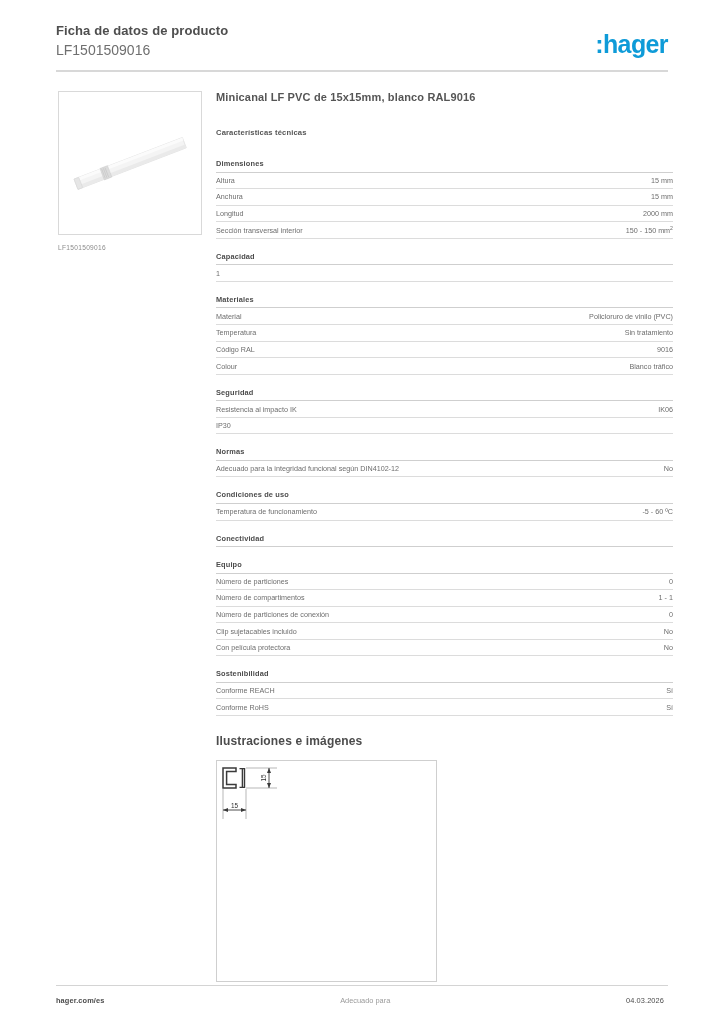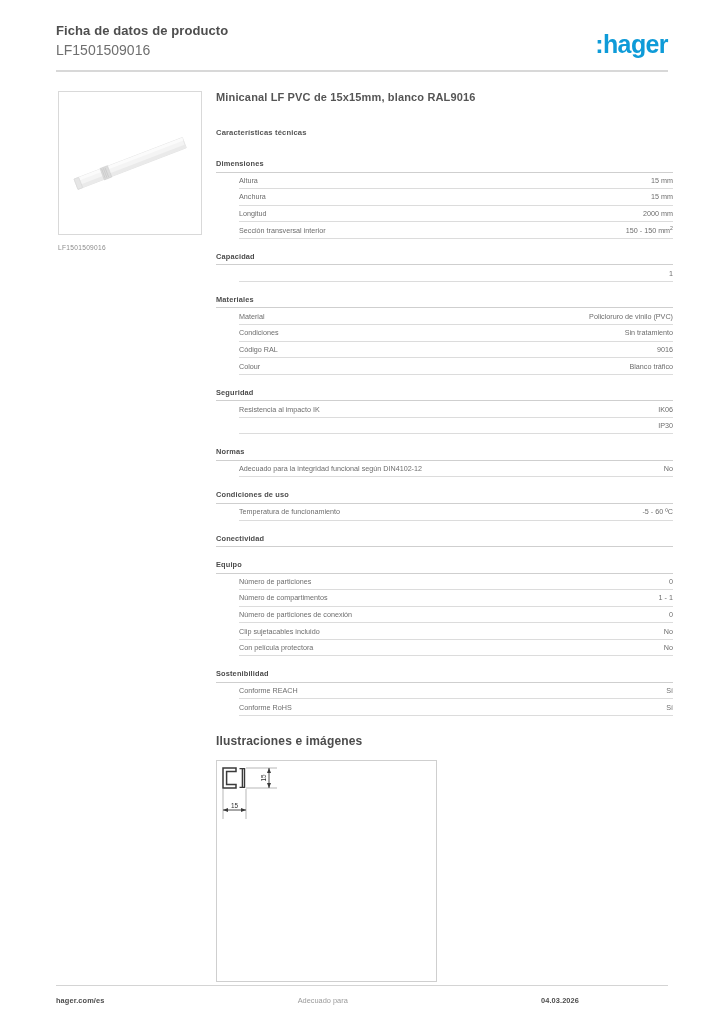--- a/index.html
+++ b/index.html
@@ -118,28 +118,27 @@
   .group-title {
     font-size: 7.4px;
     font-weight: bold;
     color: #4c4c4c;
     letter-spacing: 0.15px;
     padding-bottom: 3.5px;
     border-bottom: 1px solid #cfcfcf;
   }
   .spec-row {
     display: flex;
-    justify-content: flex-end;
+    justify-content: flex-start;
     align-items: baseline;
     border-bottom: 1px solid #dcdcdc;
     padding: 3.4px 0 3.2px 0;
     font-size: 7.2px;
     line-height: 9px;
     color: #6d6d6d;
-    margin-left: 23px;
   }
   .spec-label {
     flex: 1 1 auto;
     padding-right: 12px;
     white-space: nowrap;
     overflow: hidden;
   }
   .spec-value {
     flex: 0 0 auto;
     text-align: right;
@@ -178,40 +177,40 @@
     left: 56px;
     top: 985px;
     width: 612px;
     height: 1px;
     background: #d4d4d4;
   }
   .footer {
     position: absolute;
     left: 56px;
     top: 996px;
-    width: 523px;
+    width: 608px;
     display: flex;
     align-items: flex-end;
     font-size: 7.4px;
   }
   .footer-left {
     flex: 0 0 auto;
     font-weight: bold;
     color: #4c4c4c;
     letter-spacing: 0.1px;
   }
   .footer-center {
     flex: 1 1 auto;
     text-align: center;
     color: #9a9a9a;
     font-weight: normal;
   }
   .footer-right {
     flex: 0 0 auto;
-    font-weight: bold;
+    font-weight: normal;
     color: #4c4c4c;
     letter-spacing: 0.1px;
   }
 </style>
 </head>
 <body>
 
 <div class="page">
 
   <div class="header">
@@ -271,21 +270,21 @@
             <div class="spec-value">1</div>
           </div>
         </div>
         <div class="spec-group">
           <div class="group-title">Materiales</div>
           <div class="spec-row">
             <div class="spec-label">Material</div>
             <div class="spec-value">Policloruro de vinilo (PVC)</div>
           </div>
           <div class="spec-row">
-            <div class="spec-label">Condiciones</div>
+            <div class="spec-label">Temperatura</div>
             <div class="spec-value">Sin tratamiento</div>
           </div>
           <div class="spec-row">
             <div class="spec-label">Código RAL</div>
             <div class="spec-value">9016</div>
           </div>
           <div class="spec-row">
             <div class="spec-label">Colour</div>
             <div class="spec-value">Blanco tráfico</div>
           </div>

